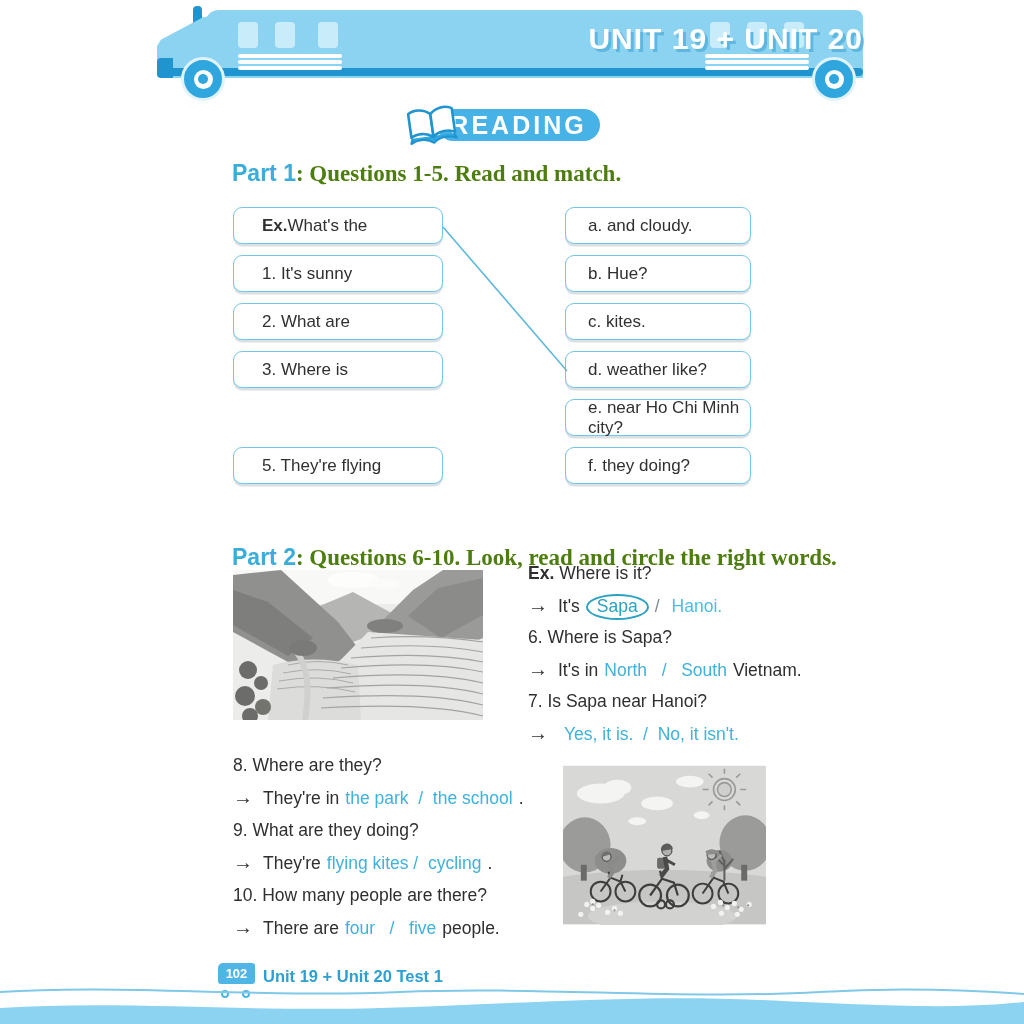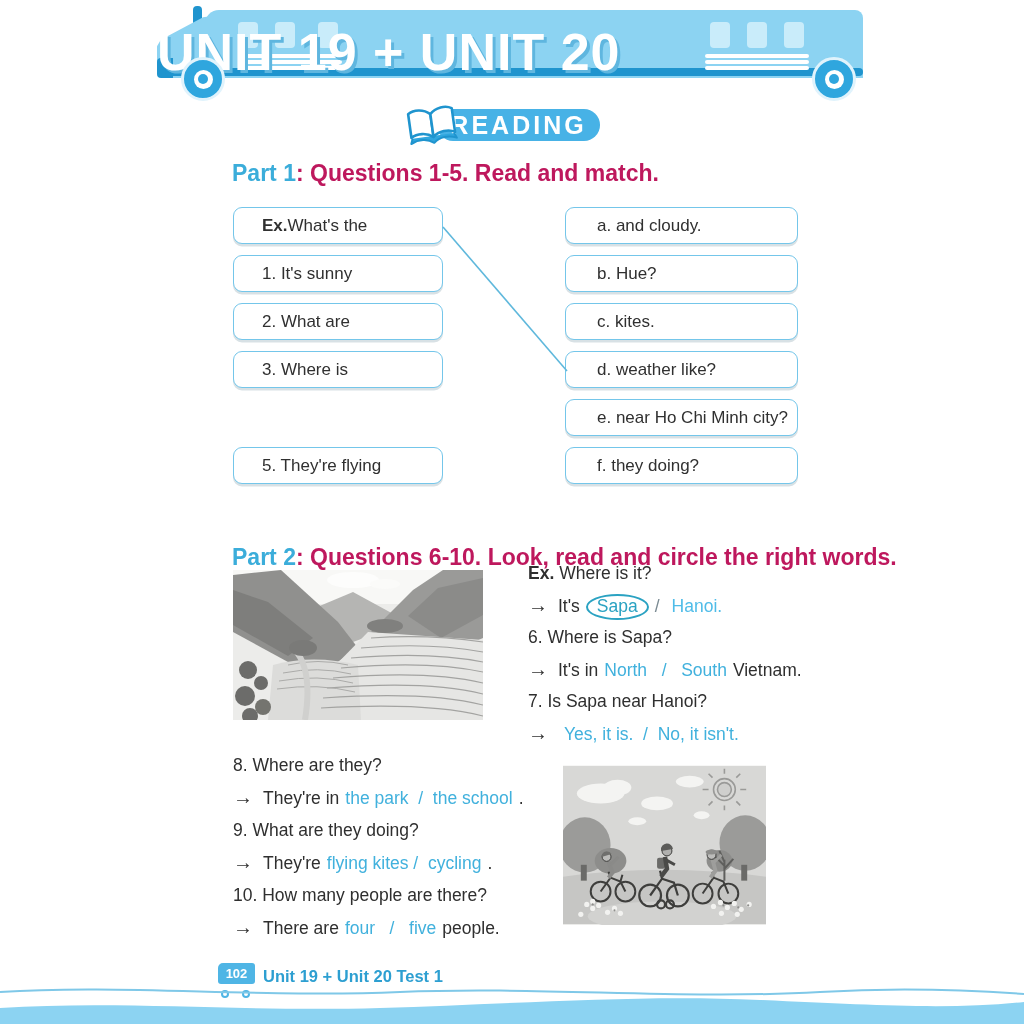--- a/index.html
+++ b/index.html
@@ -9,43 +9,43 @@
   
   .bus{position:absolute;left:157px;top:6px;width:706px;height:96px;}
   .bus-antenna{position:absolute;left:36px;top:0px;width:9px;height:32px;background:#1F94CE;border-radius:4px;}
   .bus-hood{position:absolute;left:0px;top:6px;width:64px;height:66px;background:#8CD3F2;
             clip-path:polygon(0% 52%,6% 42%,72% 8%,100% 4%,100% 100%,0% 100%);border-radius:0 0 0 8px;}
   .bus-body{position:absolute;left:48px;top:4px;width:658px;height:68px;background:#8CD3F2;border-radius:14px 8px 0 0;}
   .bus-bumper{position:absolute;left:0px;top:52px;width:16px;height:20px;background:#1F94CE;border-radius:4px 0 0 4px;}
   .bus-chassis{position:absolute;left:8px;top:62px;width:698px;height:8px;background:#1F94CE;border-radius:4px;}
   .bus-window{position:absolute;top:16px;width:20px;height:26px;background:#C9ECFA;border-radius:4px;}
   .bus-line{position:absolute;width:104px;height:3.5px;background:#ffffff;border-radius:2px;}
-  .bus-title{position:absolute;left:0;right:0;top:16px;text-align:left;font-size:52px;font-weight:900;
+  .bus-title{position:absolute;left:0;right:0;top:16px;text-align:right;font-size:30px;font-weight:900;
              letter-spacing:1px;color:#ffffff;text-shadow:3px 3px 0 #5FB6DF;}
   .wheel{position:absolute;top:51px;width:38px;height:38px;background:#2FA6DE;border:3px solid #E0F3FC;
          border-radius:50%;display:flex;align-items:center;justify-content:center;box-sizing:content-box;}
   .wheel-rim{width:19px;height:19px;background:#ffffff;border-radius:50%;display:flex;align-items:center;justify-content:center;}
   .wheel-hub{width:10px;height:10px;background:#2FA6DE;border-radius:50%;}
 
   
   .badge{position:absolute;left:437px;top:109px;width:163px;height:32px;background:#47B2E6;border-radius:16px;
          display:flex;align-items:center;justify-content:center;}
   .badge-label{color:#ffffff;font-weight:bold;font-size:25px;letter-spacing:3px;}
   .book-icon{position:absolute;left:405px;top:104px;}
 
   
   .part-heading{position:absolute;font-size:23px;font-weight:bold;}
   .part-blue{color:#3BADDA;}
-  .part-rest{color:#be185d;}
+  .part-rest{color:#4d7c0f;font-family:Liberation Serif, serif;}
 
   
   .mbox{position:absolute;height:37px;border:1.6px solid #74C6EA;border-radius:9px;background:#fff;
         box-shadow:0 2.5px 0 rgba(125,155,170,.30);display:flex;align-items:center;font-size:17px;color:#303030;box-sizing:border-box;}
   .mbox-l{left:233px;width:210px;padding-left:28px;}
-  .mbox-r{left:565px;width:233px;padding-left:31px;}
+  .mbox-r{left:565px;width:186px;padding-left:22px;}
   .mbox b{font-weight:bold;}
   .connector{position:absolute;left:441px;top:221px;}
 
   
   .qa-col{position:absolute;font-size:17.5px;color:#2f2f2f;}
   .qa-line{line-height:31.5px;white-space:nowrap;}
   .qa-col-bottom .qa-line{line-height:32px;}
   .arrow{font-size:20px;margin-right:10px;}
   .blue{color:#41B1DD;margin:0 6px;}
   .circled{display:inline-block;color:#2AA2C2;border:2px solid #2AA2C2;border-radius:50%;

